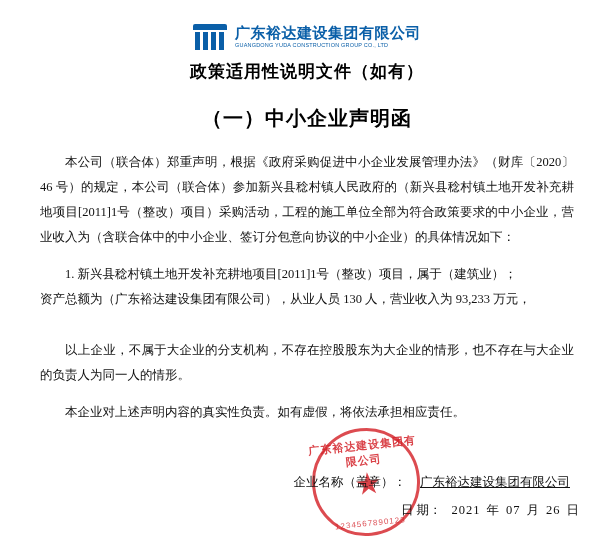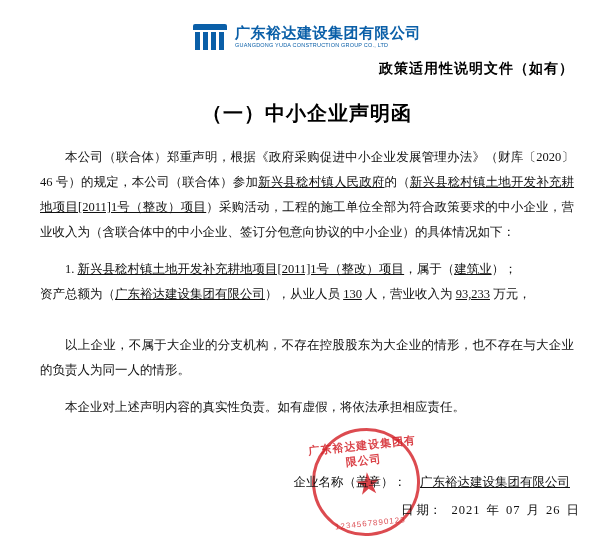--- a/index.html
+++ b/index.html
@@ -65,23 +65,23 @@
   .logo-en {
     font-family: "Liberation Sans", "DejaVu Sans", sans-serif;
     font-size: 5.5px;
     color: #0a5fa8;
     letter-spacing: 0.2px;
     margin-top: 2px;
   }
 
   
   .doc-title {
-    text-align: right;
-    font-family: "Liberation Sans", "DejaVu Sans", sans-serif;
-    font-size: 14px;
+    text-align: center;
+    font-family: "Liberation Sans", "DejaVu Sans", sans-serif;
+    font-size: 17px;
     font-weight: bold;
     letter-spacing: 1px;
     margin: 8px 0 22px 0;
     color: #000;
   }
   .sub-title {
     text-align: center;
     font-family: "Liberation Sans", "DejaVu Sans", sans-serif;
     font-size: 20px;
     font-weight: bold;
@@ -93,21 +93,21 @@
   
   .para {
     font-size: 12.5px;
     line-height: 25px;
     text-align: justify;
     text-justify: inter-ideograph;
     color: #111;
     margin: 0 0 2px 0;
   }
   .indent { text-indent: 2em; }
-  .u { text-decoration: underline; }
+  .u { }
   .gap-small { height: 10px; }
   .gap-med { height: 16px; }
 
   .item-para {
     font-size: 12.5px;
     line-height: 25px;
     text-align: justify;
     color: #111;
     margin: 0;
     text-indent: 2em;

